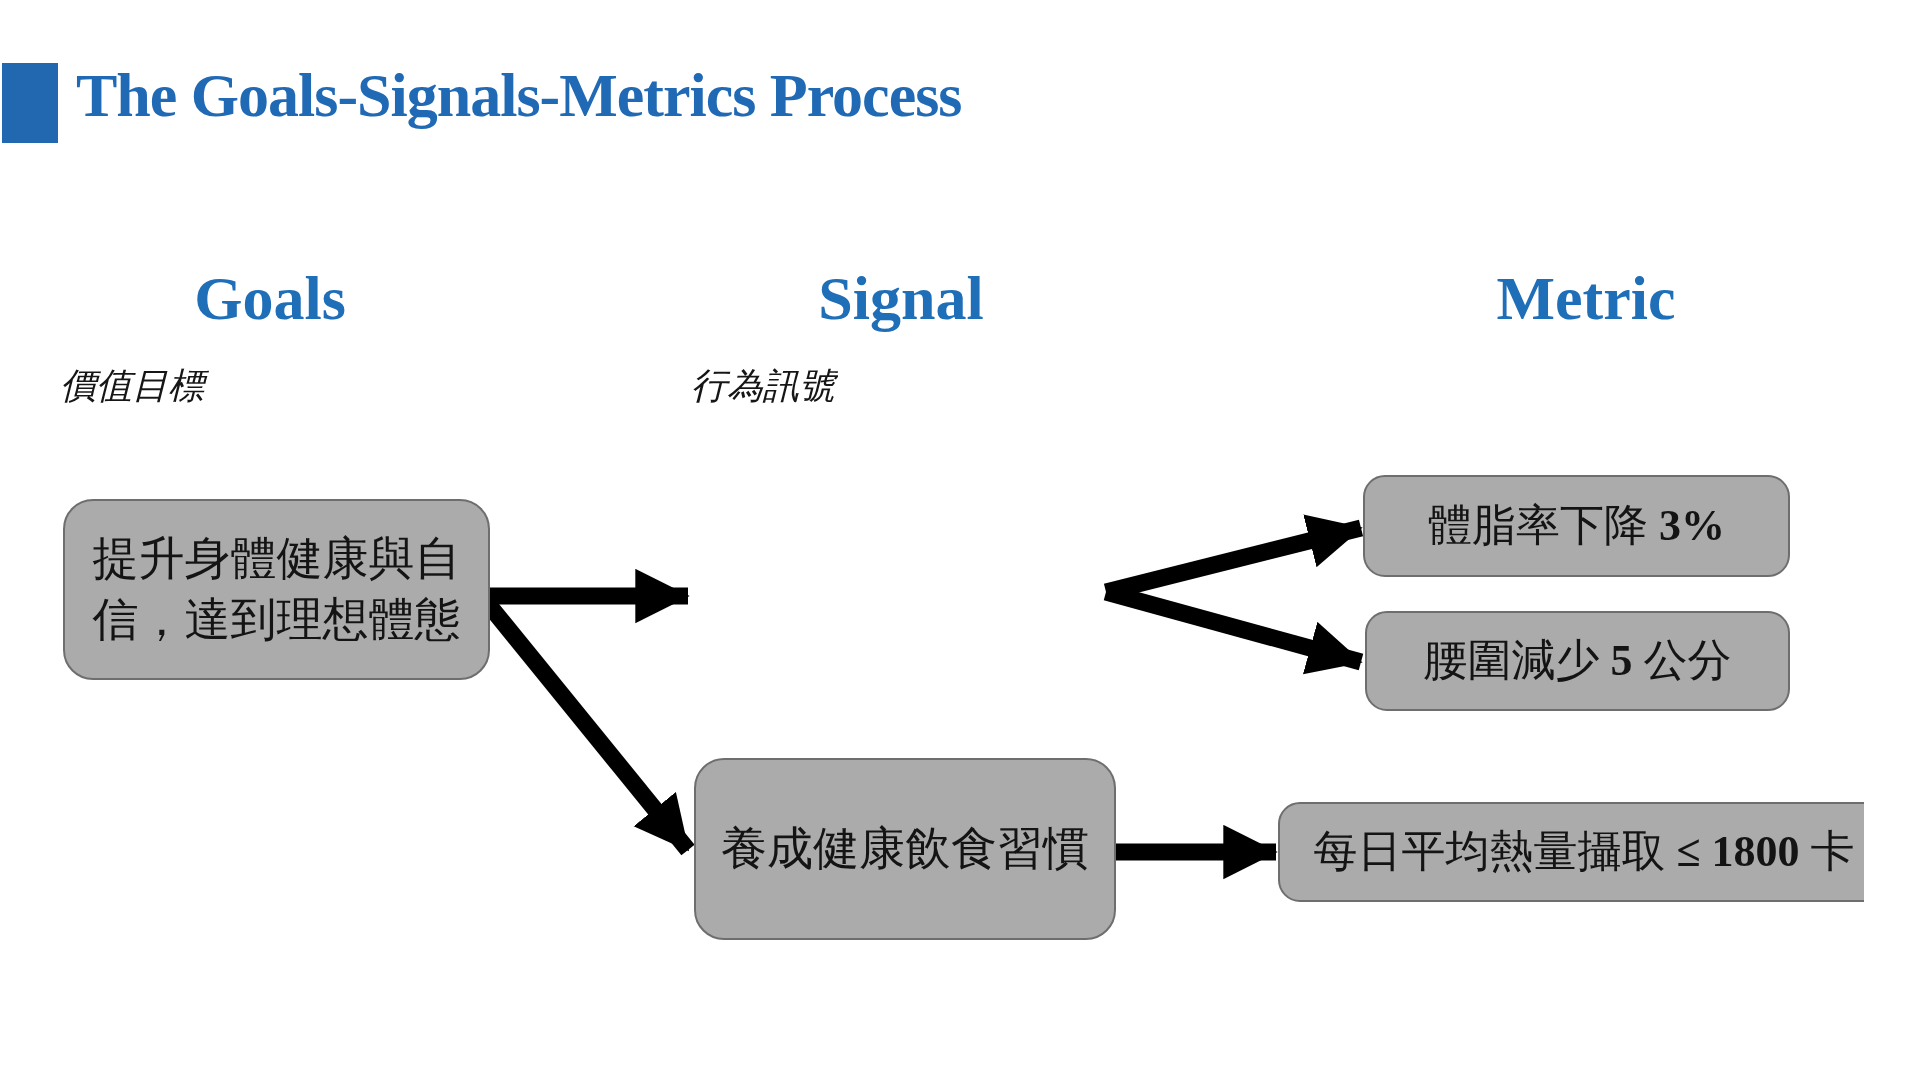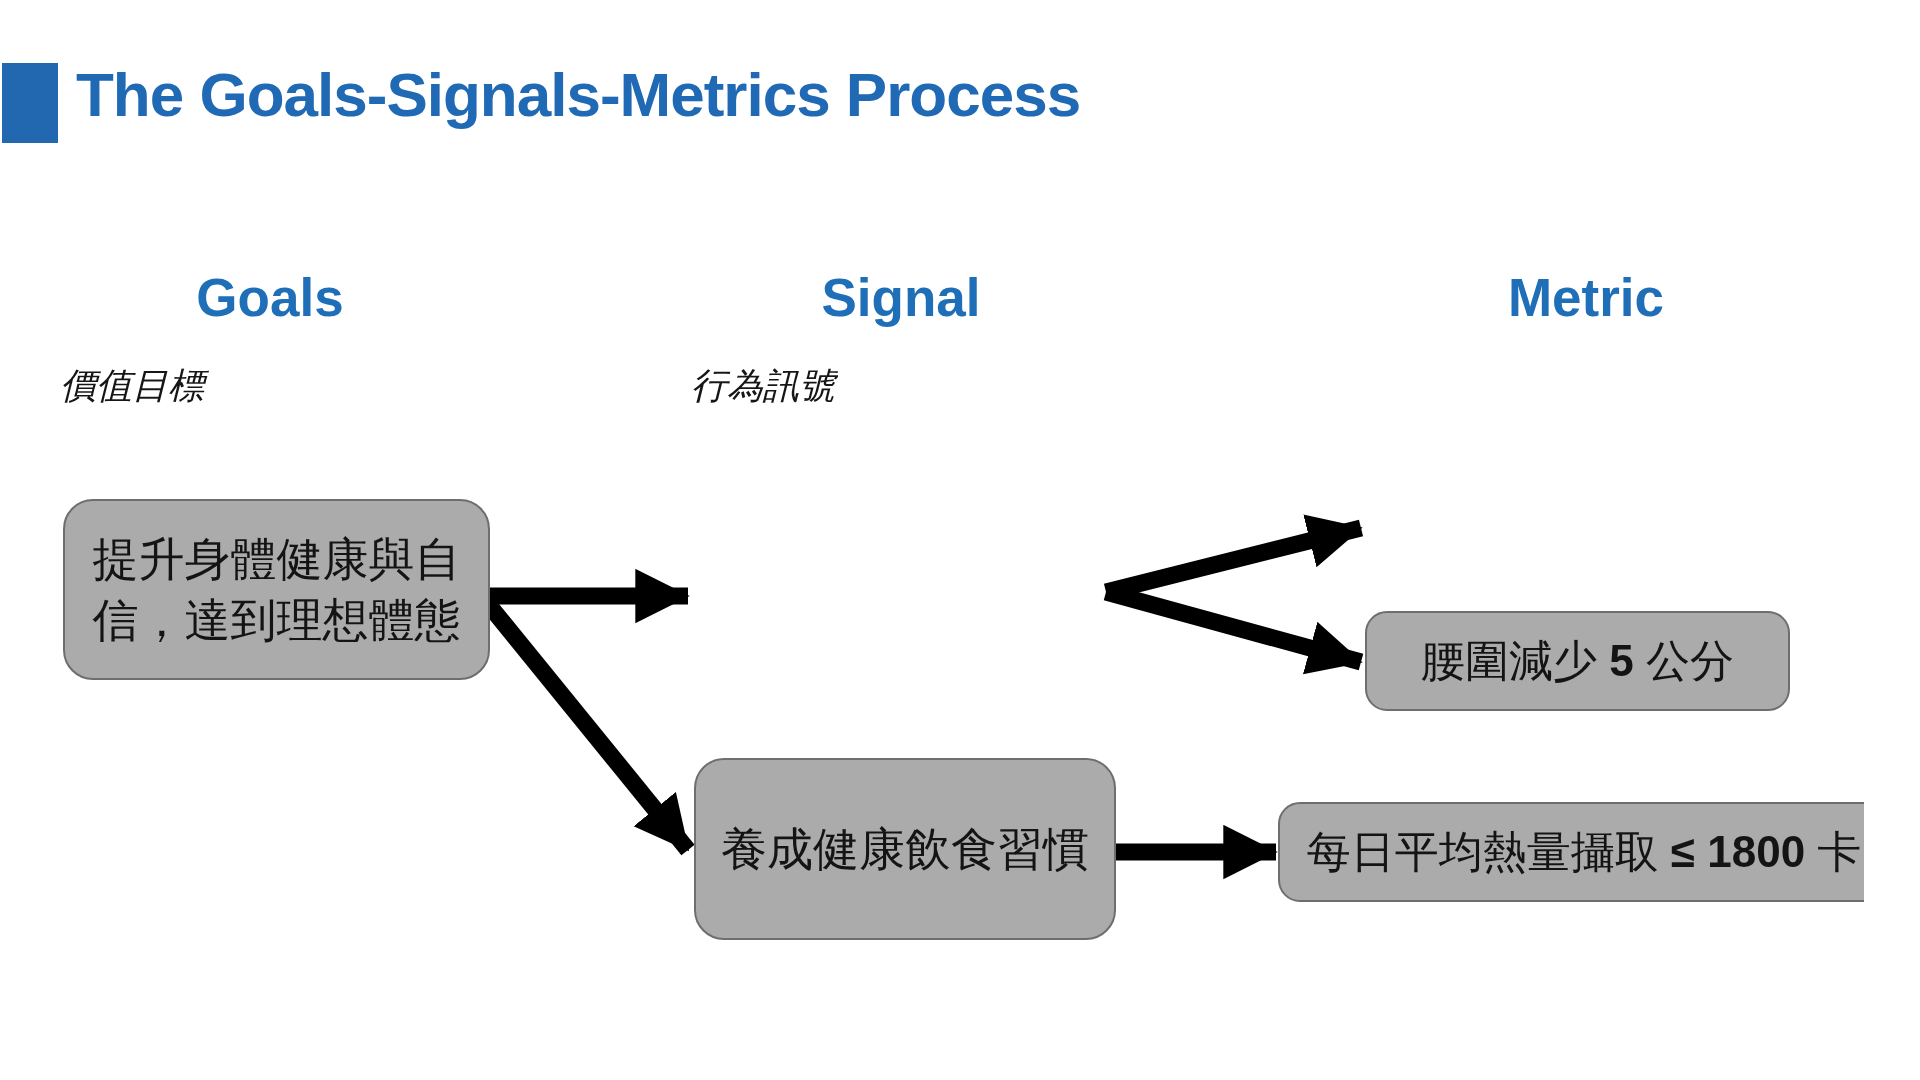--- a/index.html
+++ b/index.html
@@ -1,37 +1,37 @@
 <!DOCTYPE html>
 <html><head>
 <meta charset="utf-8">
 <style>
   html,body{margin:0;padding:0;background:#fff;}
   .slide{
     position:relative;
     width:1864px;height:1080px;
     background:#ffffff;
     overflow:hidden;
-    font-family:Liberation Sans, sans-serif;
+    font-family:Liberation Serif, serif;
     color:#1c1c1c;
   }
   .accent-square{
     position:absolute;left:2px;top:63px;width:56px;height:80px;
     background:#2268b0;
   }
   .slide-title{
     position:absolute;left:76px;top:60px;
     font-size:62px;line-height:70px;font-weight:700;
     color:#2069b4;letter-spacing:-1px;
     white-space:nowrap;
   }
   .col-header{
     position:absolute;top:256px;width:420px;
     text-align:center;
-    font-size:53px;line-height:84px;font-weight:700;
+    font-size:62px;line-height:84px;font-weight:700;
     color:#1f6eb8;
   }
   .col-sub{
     position:absolute;top:362px;width:420px;
     text-align:left;
     font-size:36px;line-height:48px;
     font-style:italic;
     color:#161616;
   }
   .hdr-goals{left:60px;}
@@ -91,20 +91,23 @@
   <div class="node goal-node">
     <span class="node-text">提升身體健康與自
 信，達到理想體態</span>
   </div>
 
 
   <div class="node signal-node-2">
     <span class="node-text">養成健康飲食習慣</span>
   </div>
 
+  <div class="node small metric-node-1">
+    <span><span>體脂率下降 </span><span class="b">3%</span><span></span></span>
+  </div>
 
   <div class="node small metric-node-2">
     <span><span>腰圍減少 </span><span class="b">5</span><span> 公分</span></span>
   </div>
 
   <div class="node small metric-node-3">
     <span><span>每日平均熱量攝取 </span><span class="b">≤ 1800</span><span> 卡</span></span>
   </div>
 
 </div>

